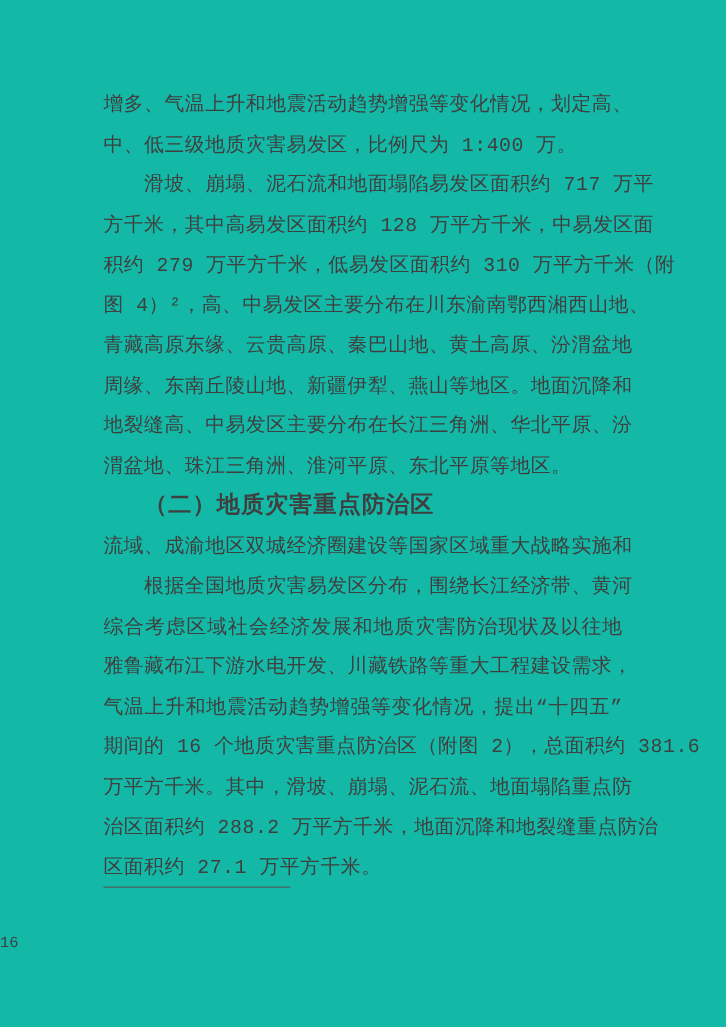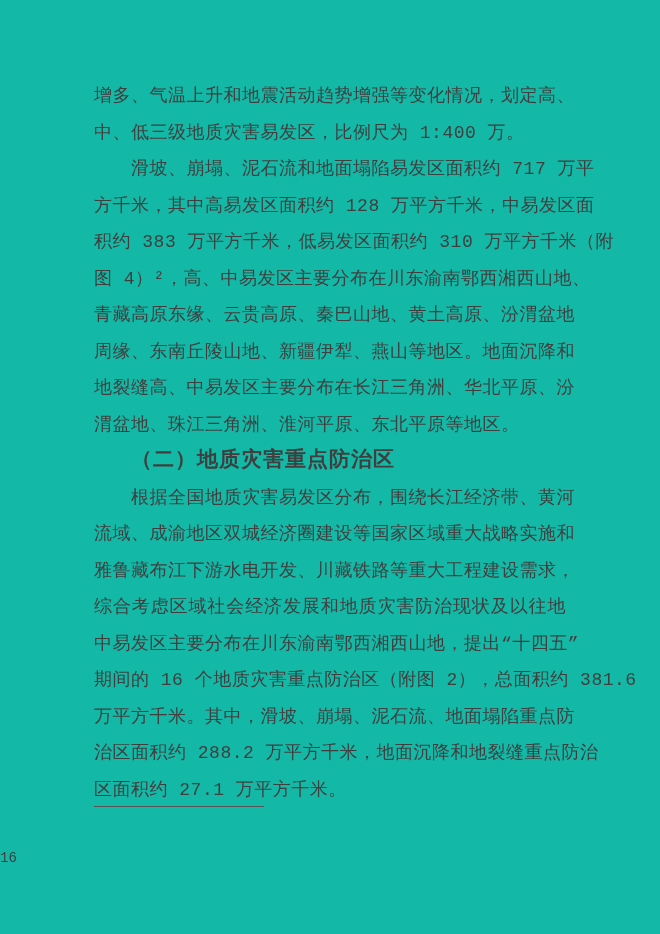--- a/index.html
+++ b/index.html
@@ -94,36 +94,36 @@
   <div class="body-text">
 
     <div>
       <div class="bline">增多、气温上升和地震活动趋势增强等变化情况，划定高、</div>
       <div class="bline end">中、低三级地质灾害易发区，比例尺为 1:400 万。</div>
     </div>
 
     <div>
       <div class="bline indent">滑坡、崩塌、泥石流和地面塌陷易发区面积约 717 万平</div>
       <div class="bline">方千米，其中高易发区面积约 128 万平方千米，中易发区面</div>
-      <div class="bline">积约 383 万平方千米，低易发区面积约 310 万平方千米（附</div>
+      <div class="bline">积约 279 万平方千米，低易发区面积约 310 万平方千米（附</div>
       <div class="bline">图 4）²，高、中易发区主要分布在川东渝南鄂西湘西山地、</div>
       <div class="bline">青藏高原东缘、云贵高原、秦巴山地、黄土高原、汾渭盆地</div>
       <div class="bline">周缘、东南丘陵山地、新疆伊犁、燕山等地区。地面沉降和</div>
       <div class="bline">地裂缝高、中易发区主要分布在长江三角洲、华北平原、汾</div>
       <div class="bline end">渭盆地、珠江三角洲、淮河平原、东北平原等地区。</div>
     </div>
 
     <div class="heading">（二）地质灾害重点防治区</div>
 
     <div>
+      <div class="bline">流域、成渝地区双城经济圈建设等国家区域重大战略实施和</div>
       <div class="bline indent">根据全国地质灾害易发区分布，围绕长江经济带、黄河</div>
-      <div class="bline">流域、成渝地区双城经济圈建设等国家区域重大战略实施和</div>
+      <div class="bline">综合考虑区域社会经济发展和地质灾害防治现状及以往地</div>
       <div class="bline">雅鲁藏布江下游水电开发、川藏铁路等重大工程建设需求，</div>
-      <div class="bline">综合考虑区域社会经济发展和地质灾害防治现状及以往地</div>
-      <div class="bline">中易发区主要分布在川东渝南鄂西湘西山地，提出“十四五”</div>
+      <div class="bline">气温上升和地震活动趋势增强等变化情况，提出“十四五”</div>
       <div class="bline">期间的 16 个地质灾害重点防治区（附图 2），总面积约 381.6</div>
       <div class="bline">万平方千米。其中，滑坡、崩塌、泥石流、地面塌陷重点防</div>
       <div class="bline">治区面积约 288.2 万平方千米，地面沉降和地裂缝重点防治</div>
       <div class="bline end">区面积约 27.1 万平方千米。</div>
     </div>
 
   </div>
 
   <div class="footnote-rule"></div>
 

